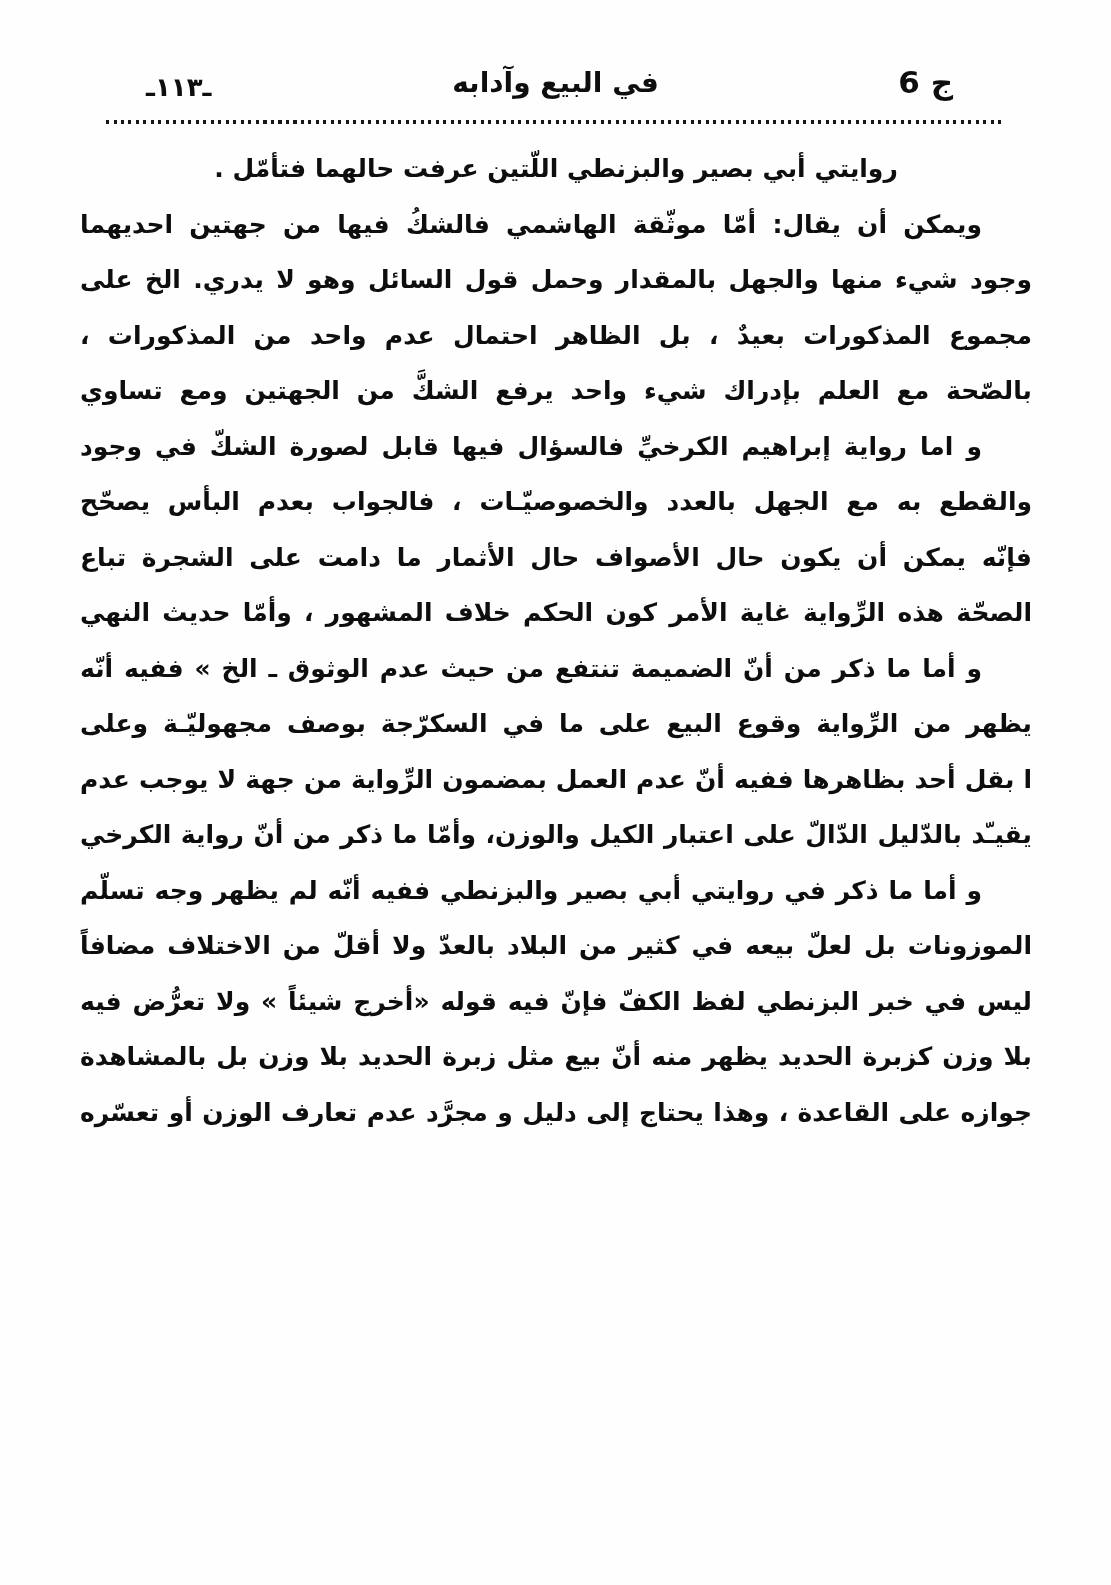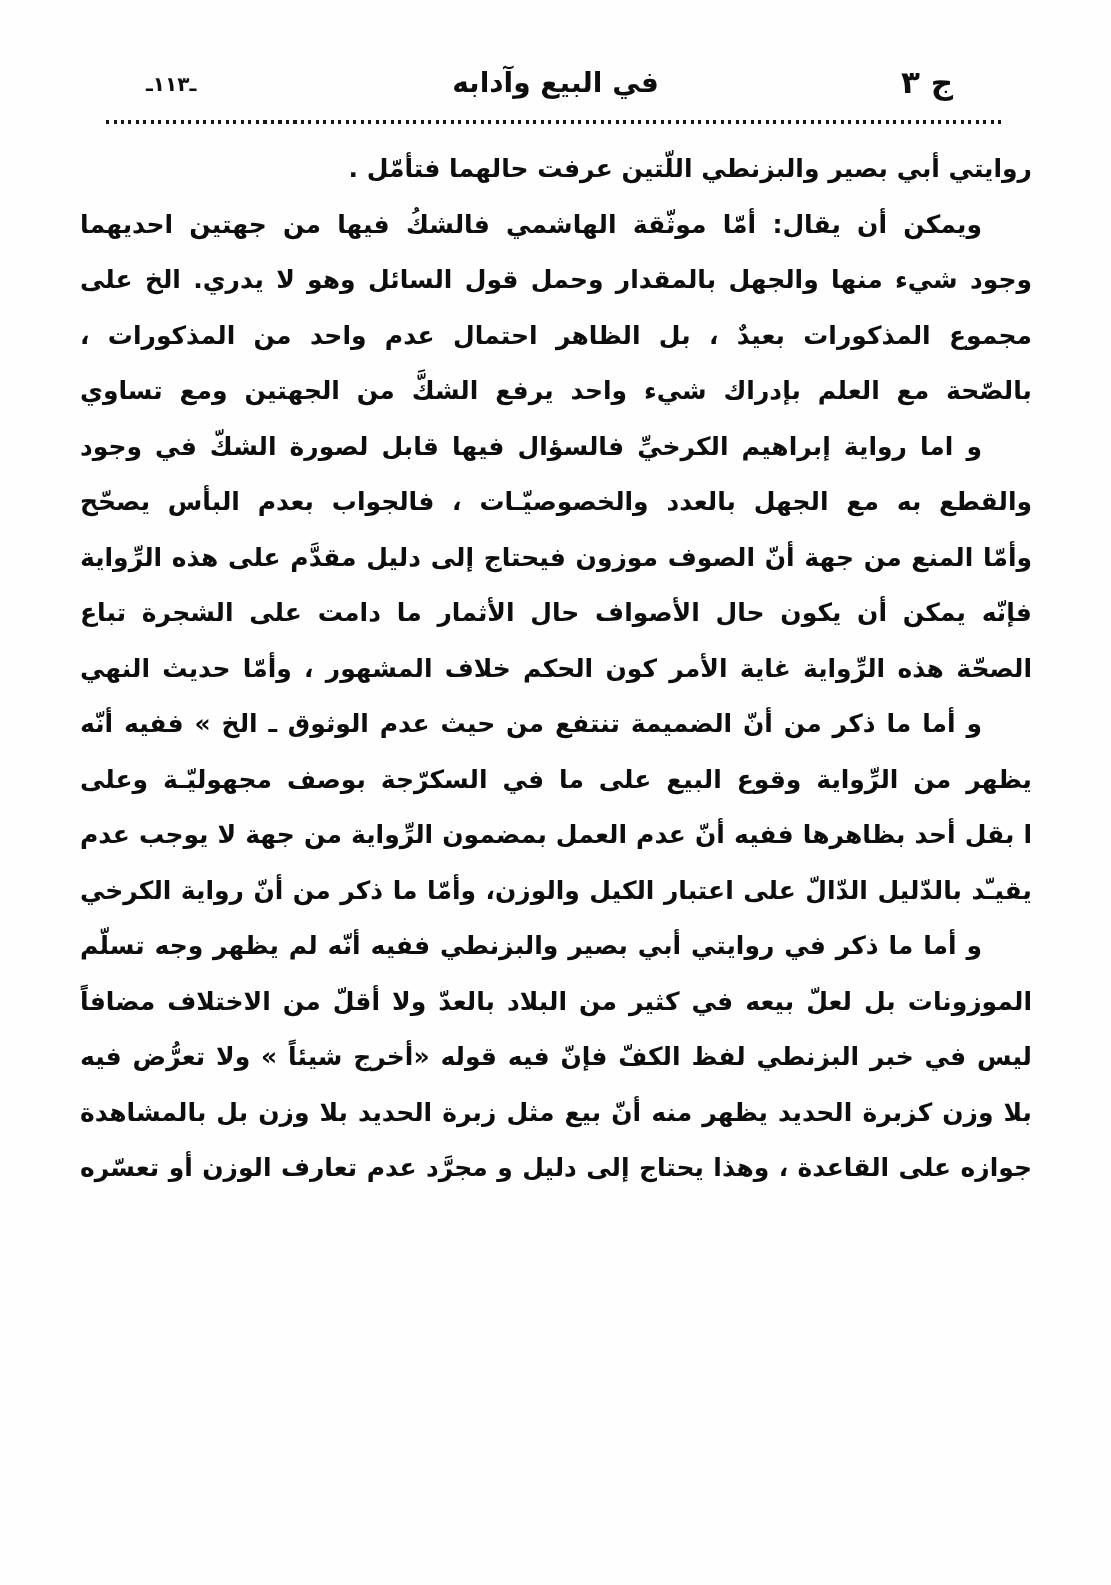--- a/index.html
+++ b/index.html
@@ -19,21 +19,21 @@
   }
   .page-header {
     position: absolute;
     top: 0; left: 0; right: 0;
     height: 120px;
   }
   .page-number {
     position: absolute;
     top: 72px;
     left: 146px;
-    font-size: 20px;
+    font-size: 26px;
     font-weight: 700;
     letter-spacing: 1px;
     direction: rtl;
   }
   .running-title {
     position: absolute;
     top: 66px;
     left: 0; right: 0;
     text-align: center;
     font-size: 28px;
@@ -58,51 +58,50 @@
     position: absolute;
     top: 141px;
     right: 79px;
     width: 952px;
   }
   .line {
     height: 55.5px;
     line-height: 55.5px;
     font-size: 25px;
     font-weight: 700;
-    text-align: right;
+    text-align: center;
     overflow: hidden;
     white-space: normal;
   }
   .line.justify {
     text-align: justify;
     text-align-last: justify;
   }
   .line.indent {
     padding-right: 50px;
   }
 </style>
 </head>
 <body>
 
 <div class="page">
   <header class="page-header">
     <span class="page-number">ـ١١٣ـ</span>
     <span class="running-title">في البيع وآدابه</span>
-    <span class="volume-label">ج ٣</span>
+    <span class="volume-label">ج 6</span>
   </header>
   <div class="dotted-rule"></div>
   <main class="body-text">
       <div class="line">روايتي أبي بصير والبزنطي اللّتين عرفت حالهما فتأمّل .</div>
       <div class="line justify indent">ويمكن أن يقال: أمّا موثّقة الهاشمي فالشكُ فيها من جهتين احديهما احتمال عدم</div>
       <div class="line justify">وجود شيء منها والجهل بالمقدار وحمل قول السائل وهو لا يدري. الخ على صورة احتمال عدم</div>
       <div class="line justify">مجموع المذكورات بعيدٌ ، بل الظاهر احتمال عدم واحد من المذكورات ، فالجواب</div>
       <div class="line justify">بالصّحة مع العلم بإدراك شيء واحد يرفع الشكَّ من الجهتين ومع تساوي الاحتمالين</div>
       <div class="line justify indent">و اما رواية إبراهيم الكرخيِّ فالسؤال فيها قابل لصورة الشكّ في وجود الحمل</div>
       <div class="line justify">والقطع به مع الجهل بالعدد والخصوصيّـات ، فالجواب بعدم البأس يصحّح الجهتين ،</div>
-      <div class="line justify">وأمّا المنع من جهة أنّ الصوف موزون فيحتاج إلى دليل مقدَّم على هذه الرِّواية</div>
       <div class="line justify">فإنّه يمكن أن يكون حال الأصواف حال الأثمار ما دامت على الشجرة تباع بالخرص</div>
       <div class="line justify">الصحّة هذه الرِّواية غاية الأمر كون الحكم خلاف المشهور ، وأمّا حديث النهي عن بيع</div>
       <div class="line justify indent">و أما ما ذكر من أنّ الضميمة تنتفع من حيث عدم الوثوق ـ الخ » ففيه أنّه لم</div>
       <div class="line justify">يظهر من الرِّواية وقوع البيع على ما في السكرّجة بوصف مجهوليّـة وعلى فرض الإطلاق</div>
       <div class="line justify">ا بقل أحد بظاهرها ففيه أنّ عدم العمل بمضمون الرِّواية من جهة لا يوجب عدم</div>
       <div class="line justify">يقيـّد بالدّليل الدّالّ على اعتبار الكيل والوزن، وأمّا ما ذكر من أنّ رواية الكرخي</div>
       <div class="line justify indent">و أما ما ذكر في روايتي أبي بصير والبزنطي ففيه أنّه لم يظهر وجه تسلّم كون السمك من</div>
       <div class="line justify">الموزونات بل لعلّ بيعه في كثير من البلاد بالعدّ ولا أقلّ من الاختلاف مضافاً إلى أنّه</div>
       <div class="line justify">ليس في خبر البزنطي لفظ الكفّ فإنّ فيه قوله «أخرج شيئاً » ولا تعرُّض فيه لكيفيّـة</div>
       <div class="line justify">بلا وزن كزبرة الحديد يظهر منه أنّ بيع مثل زبرة الحديد بلا وزن بل بالمشاهدة</div>

